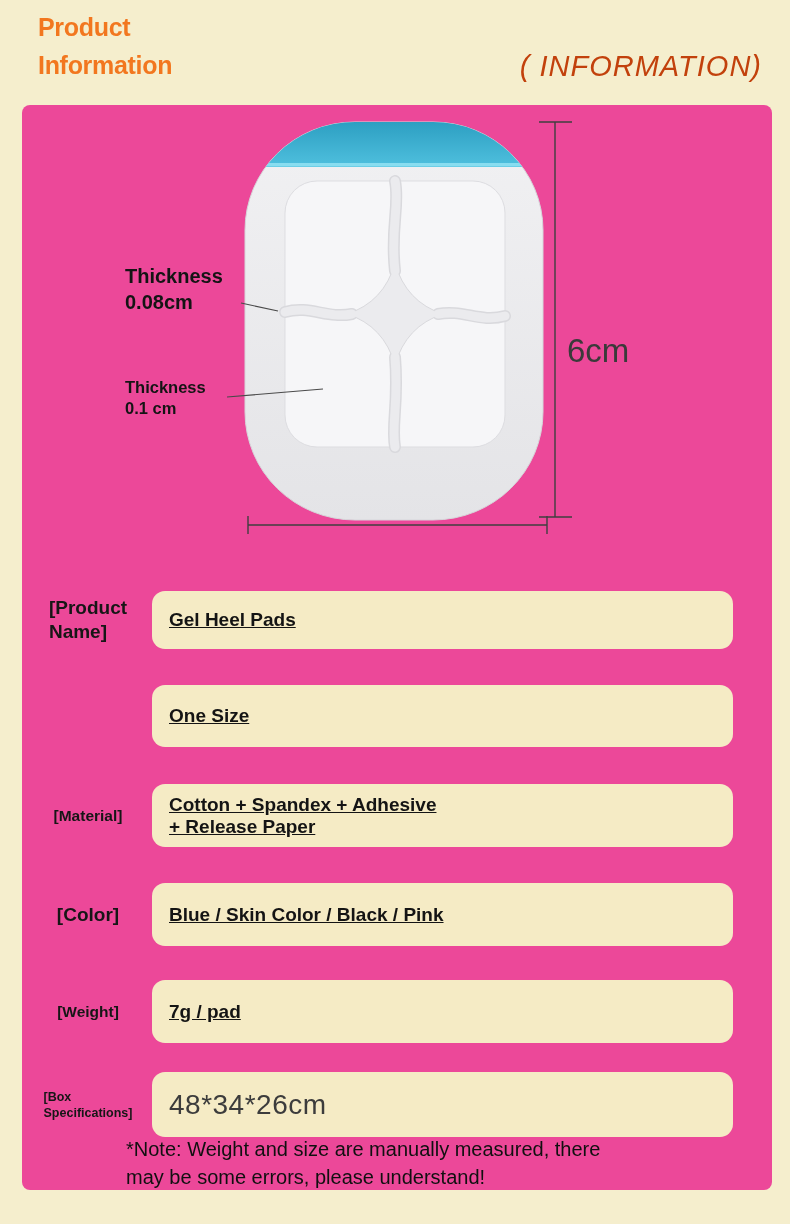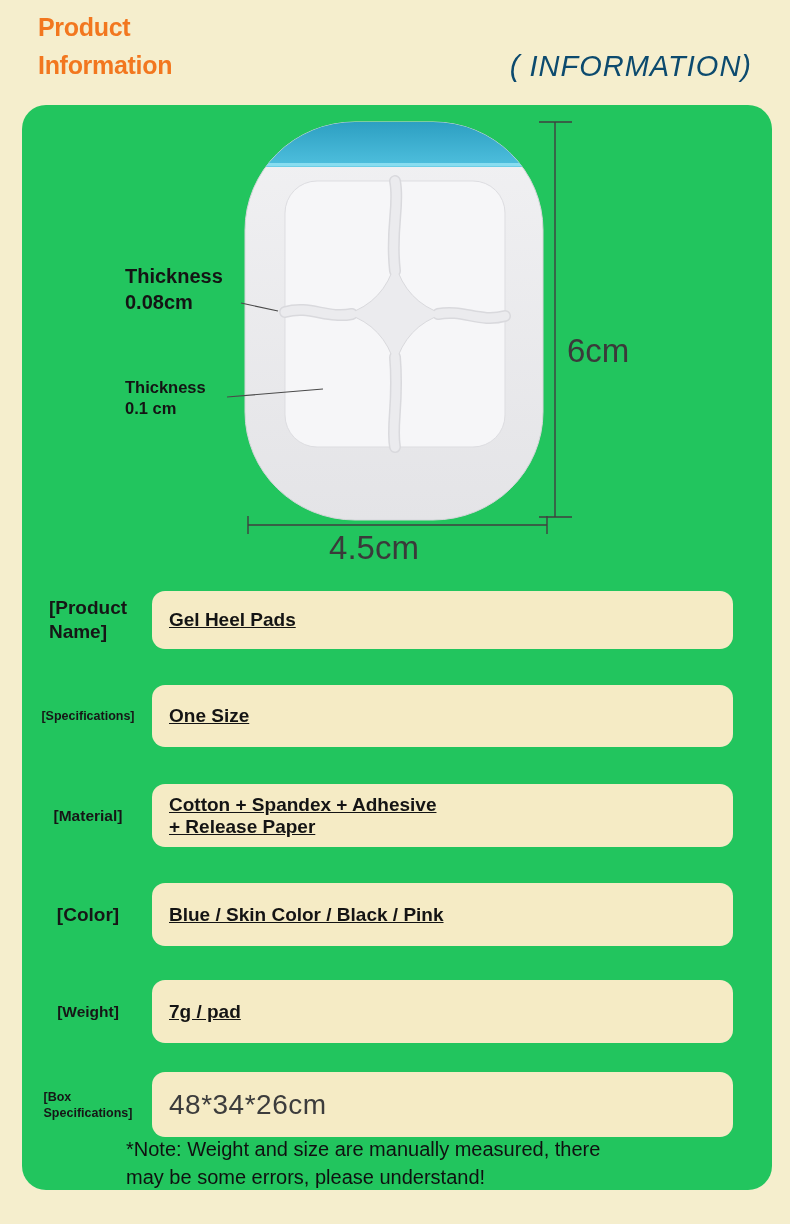--- a/index.html
+++ b/index.html
@@ -7,28 +7,28 @@
     position:relative;width:790px;height:1224px;overflow:hidden;
     background:#f5eecd;font-family:"Liberation Sans",sans-serif;
   }
   
   .title{
     position:absolute;left:38px;top:8px;
     font-size:25px;font-weight:700;line-height:38px;
     color:#f2771f;letter-spacing:-0.3px;white-space:pre-line;
   }
   .subtitle{
-    position:absolute;right:38px;top:50px;
+    position:absolute;right:28px;top:50px;
     font-size:29px;font-style:italic;font-weight:400;
-    color:#0c4a6e;letter-spacing:1px;
+    color:#c2410c;letter-spacing:1px;
   }
   
   .card{
     position:absolute;left:22px;top:105px;width:750px;height:1085px;
-    background:#22c55e;border-radius:24px;
+    background:#ec4899;border-radius:8px;
   }
   .diagram-svg{position:absolute;left:0;top:0;}
   
   .callout{position:absolute;color:#141414;font-weight:700;white-space:pre-line;}
   .callout-1{left:103px;top:158px;font-size:20px;line-height:26px;}
   .callout-2{left:103px;top:272px;font-size:16.5px;line-height:21px;}
   .dim-label{position:absolute;color:#3a3a3a;font-weight:400;}
   .dim-h{left:545px;top:227px;font-size:33px;}
   .dim-w{left:266px;top:424px;width:172px;text-align:center;font-size:33px;}
   
@@ -127,29 +127,27 @@
         <line x1="226" y1="411" x2="226" y2="429"></line>
         <line x1="525" y1="411" x2="525" y2="429"></line>
       </g>
     </svg>
 
     <div class="callout callout-1">Thickness
 0.08cm</div>
     <div class="callout callout-2">Thickness
 0.1 cm</div>
     <div class="dim-label dim-h">6cm</div>
-    <div class="dim-label dim-w">4.5cm</div>
 
     <div class="spec-row r1">
       <div class="spec-label lbl-lg">[Product
 Name]</div>
       <div class="spec-value val-b">Gel Heel Pads</div>
     </div>
     <div class="spec-row r2">
-      <div class="spec-label lbl-sm">[Specifications]</div>
       <div class="spec-value val-b">One Size</div>
     </div>
     <div class="spec-row r3">
       <div class="spec-label lbl-md">[Material]</div>
       <div class="spec-value val-b">Cotton + Spandex + Adhesive
 + Release Paper</div>
     </div>
     <div class="spec-row r4">
       <div class="spec-label lbl-lg">[Color]</div>
       <div class="spec-value val-b">Blue / Skin Color / Black / Pink</div>

